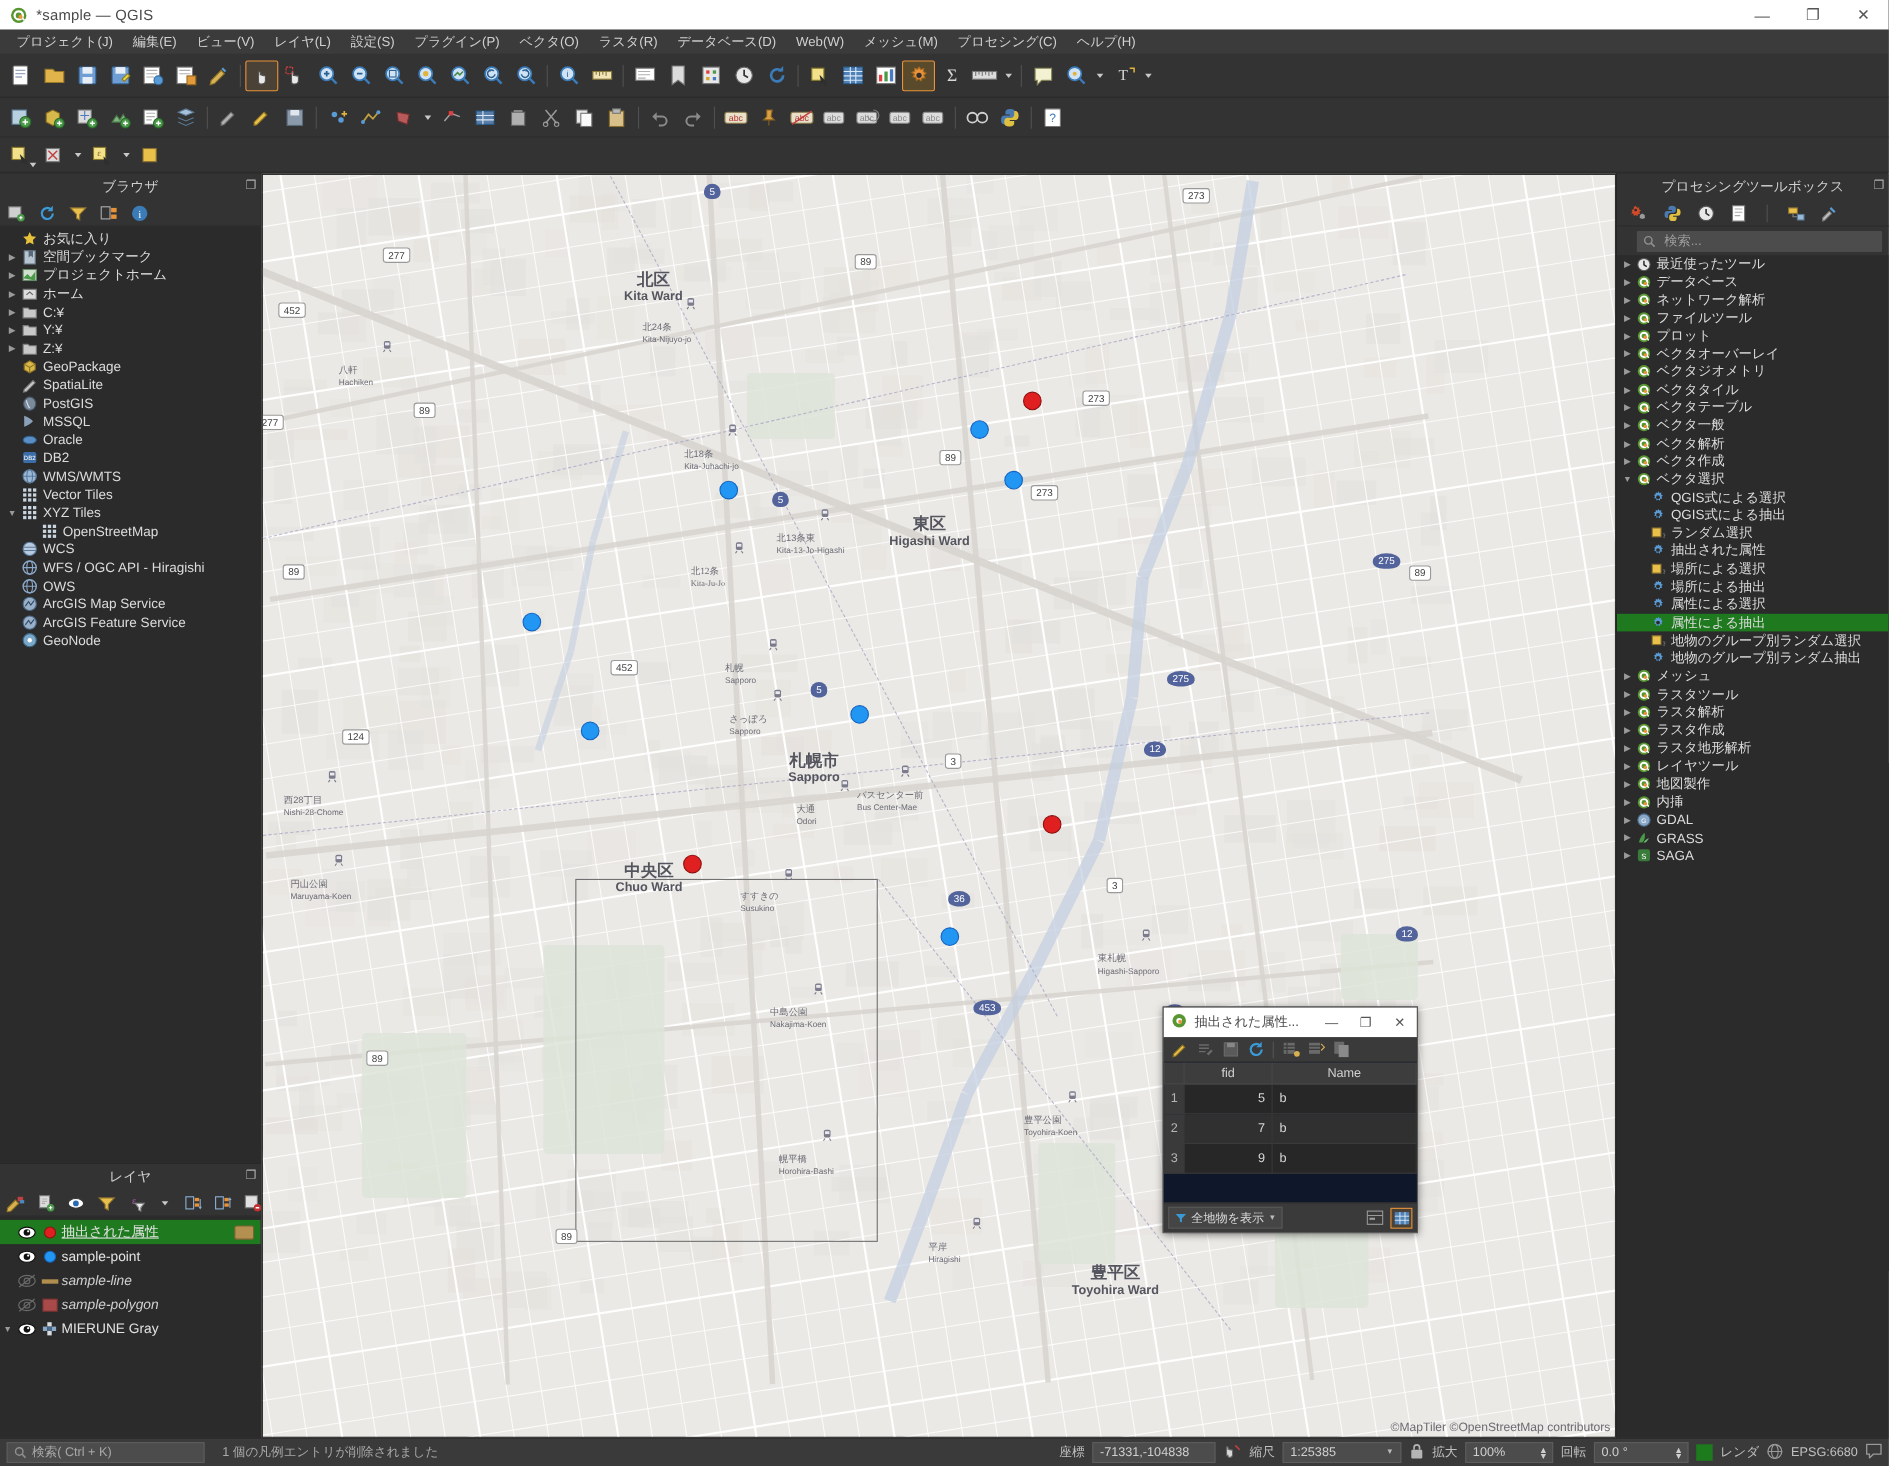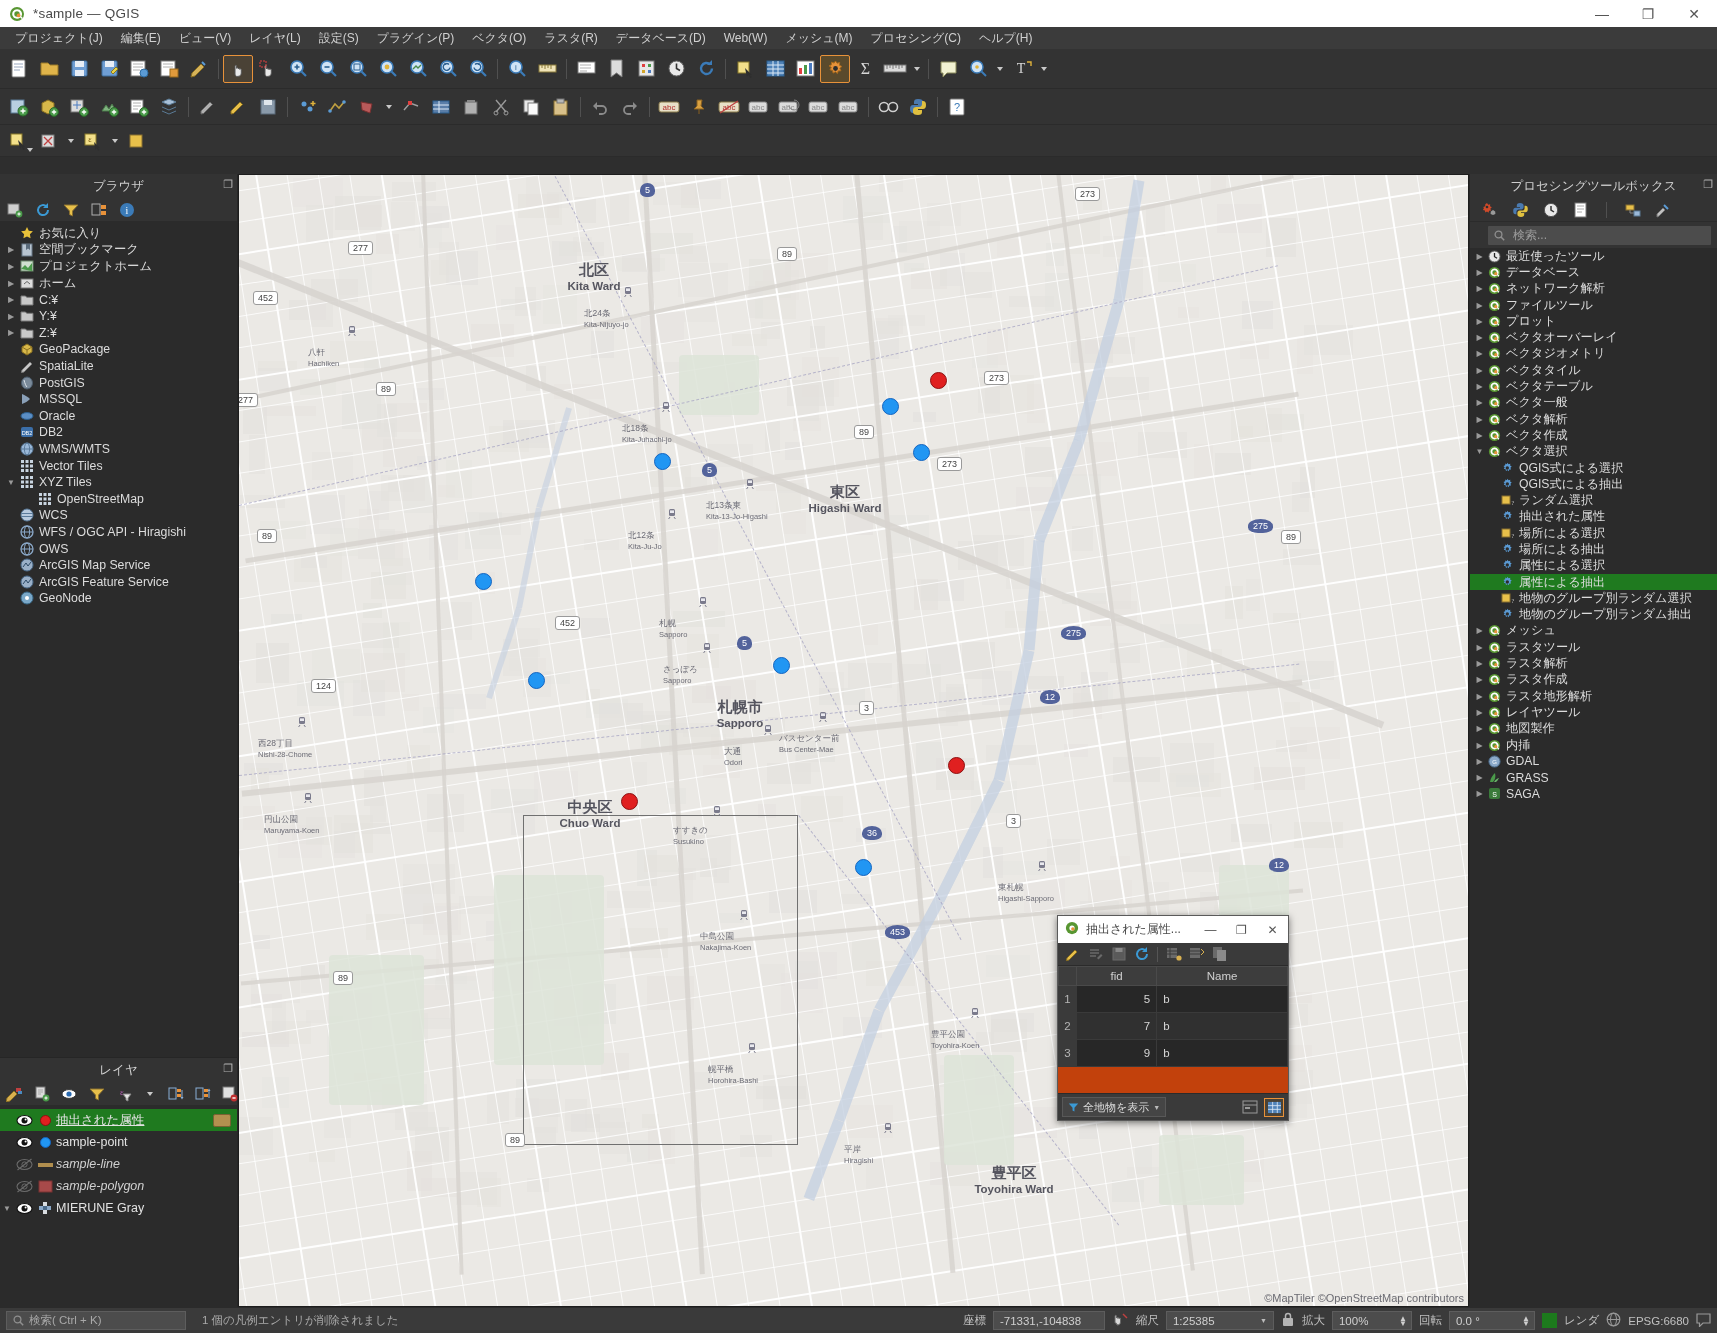--- a/index.html
+++ b/index.html
@@ -31,21 +31,21 @@
   .tb.hl { border:1px solid #e8923a; background:#5a4a2c; border-radius:2px; }
   .sep { width:1px; height:20px; background:#505050; margin:0 4px; flex:0 0 auto; }
   .tb .caret { position:absolute; right:1px; bottom:3px; width:0;height:0;
     border-left:3px solid transparent;border-right:3px solid transparent;
     border-top:4px solid #c9c9c9; }
   .mini-caret { width:0;height:0;border-left:3.5px solid transparent;
     border-right:3.5px solid transparent;border-top:4.5px solid #c9c9c9;
     margin:0 4px; flex:0 0 auto;}
 
   
-  #main { position:absolute; left:0; right:0; top:158px; bottom:26px; display:flex;margin-top:16px; }
+  #main { position:absolute; left:0; right:0; top:158px; bottom:26px; display:flex; }
 
   
   .panel-title { text-align:center; color:#cfcfcf; font-size:12.5px; padding:4px 0 3px;
     position:relative; }
   .panel-title .pclose { position:absolute; right:4px; top:4px; font-size:11px;
     color:#b0b0b0; }
   .panel-tools { display:flex; align-items:center; padding:3px 6px; gap:11px;
     border-bottom:1px solid #2b2b2b;}
   .panel-tools .pt { width:17px;height:17px;display:flex;align-items:center;justify-content:center;}
 
@@ -119,21 +119,21 @@
     background:#333333; border:1px solid #5a5a5a; box-shadow:0 2px 7px rgba(0,0,0,.5);
     display:flex; flex-direction:column; z-index:30;}
   #attr-title { height:27px; background:#ffffff; display:flex; align-items:center;
     padding-left:7px; color:#4a4a4a; font-size:12px;}
   #attr-title .wb { width:31px; height:27px; display:flex; align-items:center;
     justify-content:center; color:#555; font-size:12px;}
   #attr-toolbar { height:23px; background:#3a3a3a; display:flex; align-items:center;
     padding:0 4px; gap:2px; border-bottom:1px solid #2b2b2b;}
   #attr-toolbar .ab { width:21px;height:19px; display:flex; align-items:center;
     justify-content:center;}
-  #attr-table { flex:1; background:#c2410c; overflow:hidden; }
+  #attr-table { flex:1; background:#0f172a; overflow:hidden; }
   #attr-table table { border-collapse:collapse; width:100%; font-size:11.5px; }
   #attr-table th { background:#3d3d3d; color:#d0d0d0; font-weight:normal; height:19px;
     border:1px solid #4a4a4a; }
   #attr-table td { border:1px solid #3a3a3a; height:27px; color:#d6d6d6; padding:0 6px; }
   #attr-table td.idx { width:18px; background:#3a3a3a; color:#b5b5b5; text-align:center;
     padding:0;}
   #attr-table td.num { text-align:right; background:#272727; }
   #attr-table tr:nth-child(even) td.num { background:#303030; }
   #attr-table td.name { background:#272727; }
   #attr-table tr:nth-child(even) td.name { background:#303030; }
@@ -1735,21 +1735,21 @@
             <path d="M3 9l-1.4 2M7 9l1.4 2" stroke="#7b7b8c" stroke-width="1"></path>
           </svg></div>
         <div class="maplabel big" style="left: 455px; top: 523px; width: 92px;"><span>札幌市</span><span class="en">Sapporo</span></div>
         <div class="maplabel big" style="left: 560px; top: 308px; width: 92px;"><span>東区</span><span class="en">Higashi Ward</span></div>
         <div class="maplabel big" style="left: 309px; top: 86px; width: 92px;"><span>北区</span><span class="en">Kita Ward</span></div>
         <div class="maplabel big" style="left: 305px; top: 623px; width: 92px;"><span>中央区</span><span class="en">Chuo Ward</span></div>
         <div class="maplabel big" style="left: 729px; top: 989px; width: 92px;"><span>豊平区</span><span class="en">Toyohira Ward</span></div>
         <div class="maplabel sm" style="left: 345px; top: 133px; width: 88px;"><span>北24条</span><span class="en">Kita-Nijuyo-jo</span></div>
         <div class="maplabel sm" style="left: 383px; top: 248px; width: 88px;"><span>北18条</span><span class="en">Kita-Juhachi-jo</span></div>
         <div class="maplabel sm" style="left: 467px; top: 325px; width: 88px;"><span>北13条東</span><span class="en">Kita-13-Jo-Higashi</span></div>
-        <div class="maplabel sm" style="left: 389px; top: 355px; width: 88px;"><span>北12条</span><span class="en">Kita-Ju-Jo</span></div>
+        <div class="maplabel sm" style="left: 389px; top: 355px; width: 88px; font-family: Liberation Serif, serif;"><span>北12条</span><span class="en">Kita-Ju-Jo</span></div>
         <div class="maplabel sm" style="left: 420px; top: 443px; width: 88px;"><span>札幌</span><span class="en">Sapporo</span></div>
         <div class="maplabel sm" style="left: 424px; top: 489px; width: 88px;"><span>さっぽろ</span><span class="en">Sapporo</span></div>
         <div class="maplabel sm" style="left: 485px; top: 571px; width: 88px;"><span>大通</span><span class="en">Odori</span></div>
         <div class="maplabel sm" style="left: 540px; top: 558px; width: 88px;"><span>バスセンター前</span><span class="en">Bus Center-Mae</span></div>
         <div class="maplabel sm" style="left: 434px; top: 650px; width: 88px;"><span>すすきの</span><span class="en">Susukino</span></div>
         <div class="maplabel sm" style="left: 69px; top: 172px; width: 88px;"><span>八軒</span><span class="en">Hachiken</span></div>
         <div class="maplabel sm" style="left: 19px; top: 563px; width: 88px;"><span>西28丁目</span><span class="en">Nishi-28-Chome</span></div>
         <div class="maplabel sm" style="left: 25px; top: 639px; width: 88px;"><span>円山公園</span><span class="en">Maruyama-Koen</span></div>
         <div class="maplabel sm" style="left: 461px; top: 756px; width: 88px;"><span>中島公園</span><span class="en">Nakajima-Koen</span></div>
         <div class="maplabel sm" style="left: 692px; top: 854px; width: 88px;"><span>豊平公園</span><span class="en">Toyohira-Koen</span></div>

